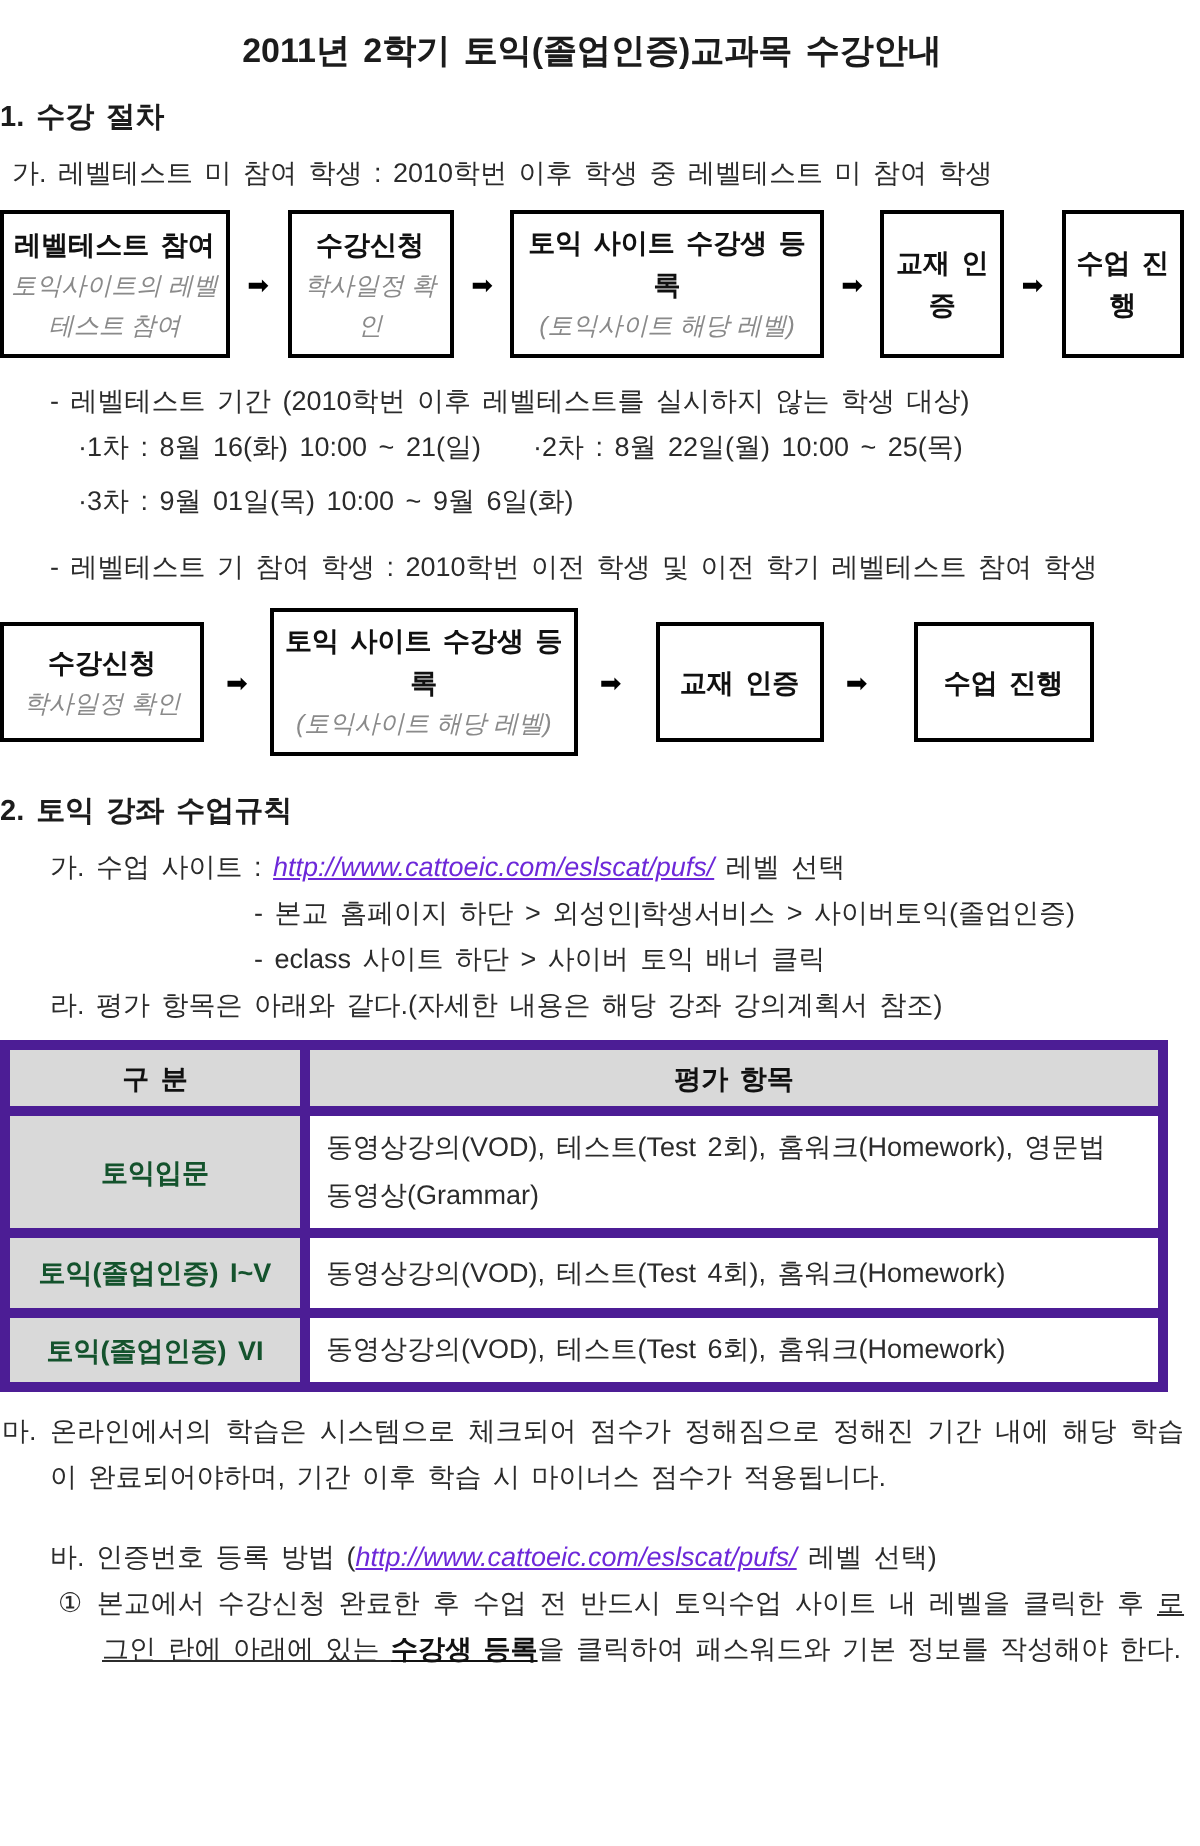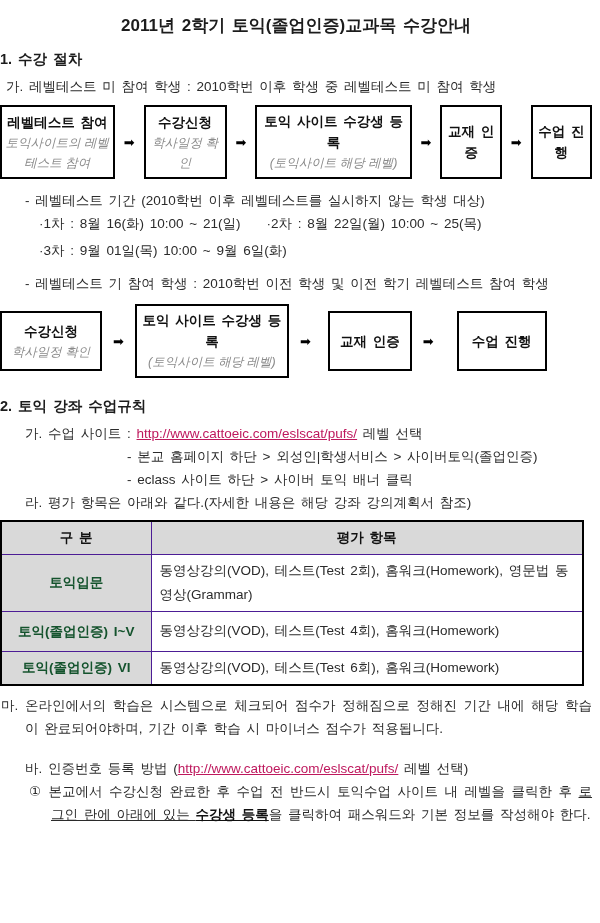--- a/index.html
+++ b/index.html
@@ -38,28 +38,28 @@
   .flow1 .fbox:nth-of-type(4) { width:62px; }
   .flow1 .fbox:nth-of-type(5) { width:62px; }
   .flow2 { margin-top:9px; }
   .flow2 .fbox { min-height:60px; }
   .flow2 .fbox:nth-of-type(1) { width:102px; }
   .flow2 .fbox:nth-of-type(2) { width:154px; }
   .flow2 .fbox:nth-of-type(3) { width:84px; margin-left:6px; }
   .flow2 .fbox:nth-of-type(4) { width:90px; margin-left:12px; }
   .flow2 .arrow { margin:0 11px; }
 
-  a.link { color:#be185d; text-decoration:underline; cursor:pointer; }
+  a.link { color:#6d28d9; text-decoration:underline; cursor:pointer;font-style:italic; }
   .sub-dash { padding-left:127px; }
   .u { text-decoration:underline; }
   .b { font-weight:bold; color:#111; }
 
   
   table.eval { border-collapse:collapse; width:584px; margin:6px 0 8px 0; border:2px solid #000; }
-  table.eval th, table.eval td { border:1px solid #4c1d95; }
+  table.eval th, table.eval td { border:5px solid #4c1d95; }
   table.eval th { background:#d9d9d9; font-weight:bold; height:33px; font-size:13.5px; color:#111; }
   td.cat { background:#d9d9d9; font-weight:bold; text-align:center; width:150px; color:#14532d; }
   td.crit { padding:4px 8px; line-height:24px; text-align:left; }
   tr.r1 td { height:51px; } tr.r2 td { height:40px; } tr.r3 td { height:27px; }
 
   .step { padding-left:51px; text-indent:-22px; text-align:justify; }
 </style>
 </head>
 <body>
 

